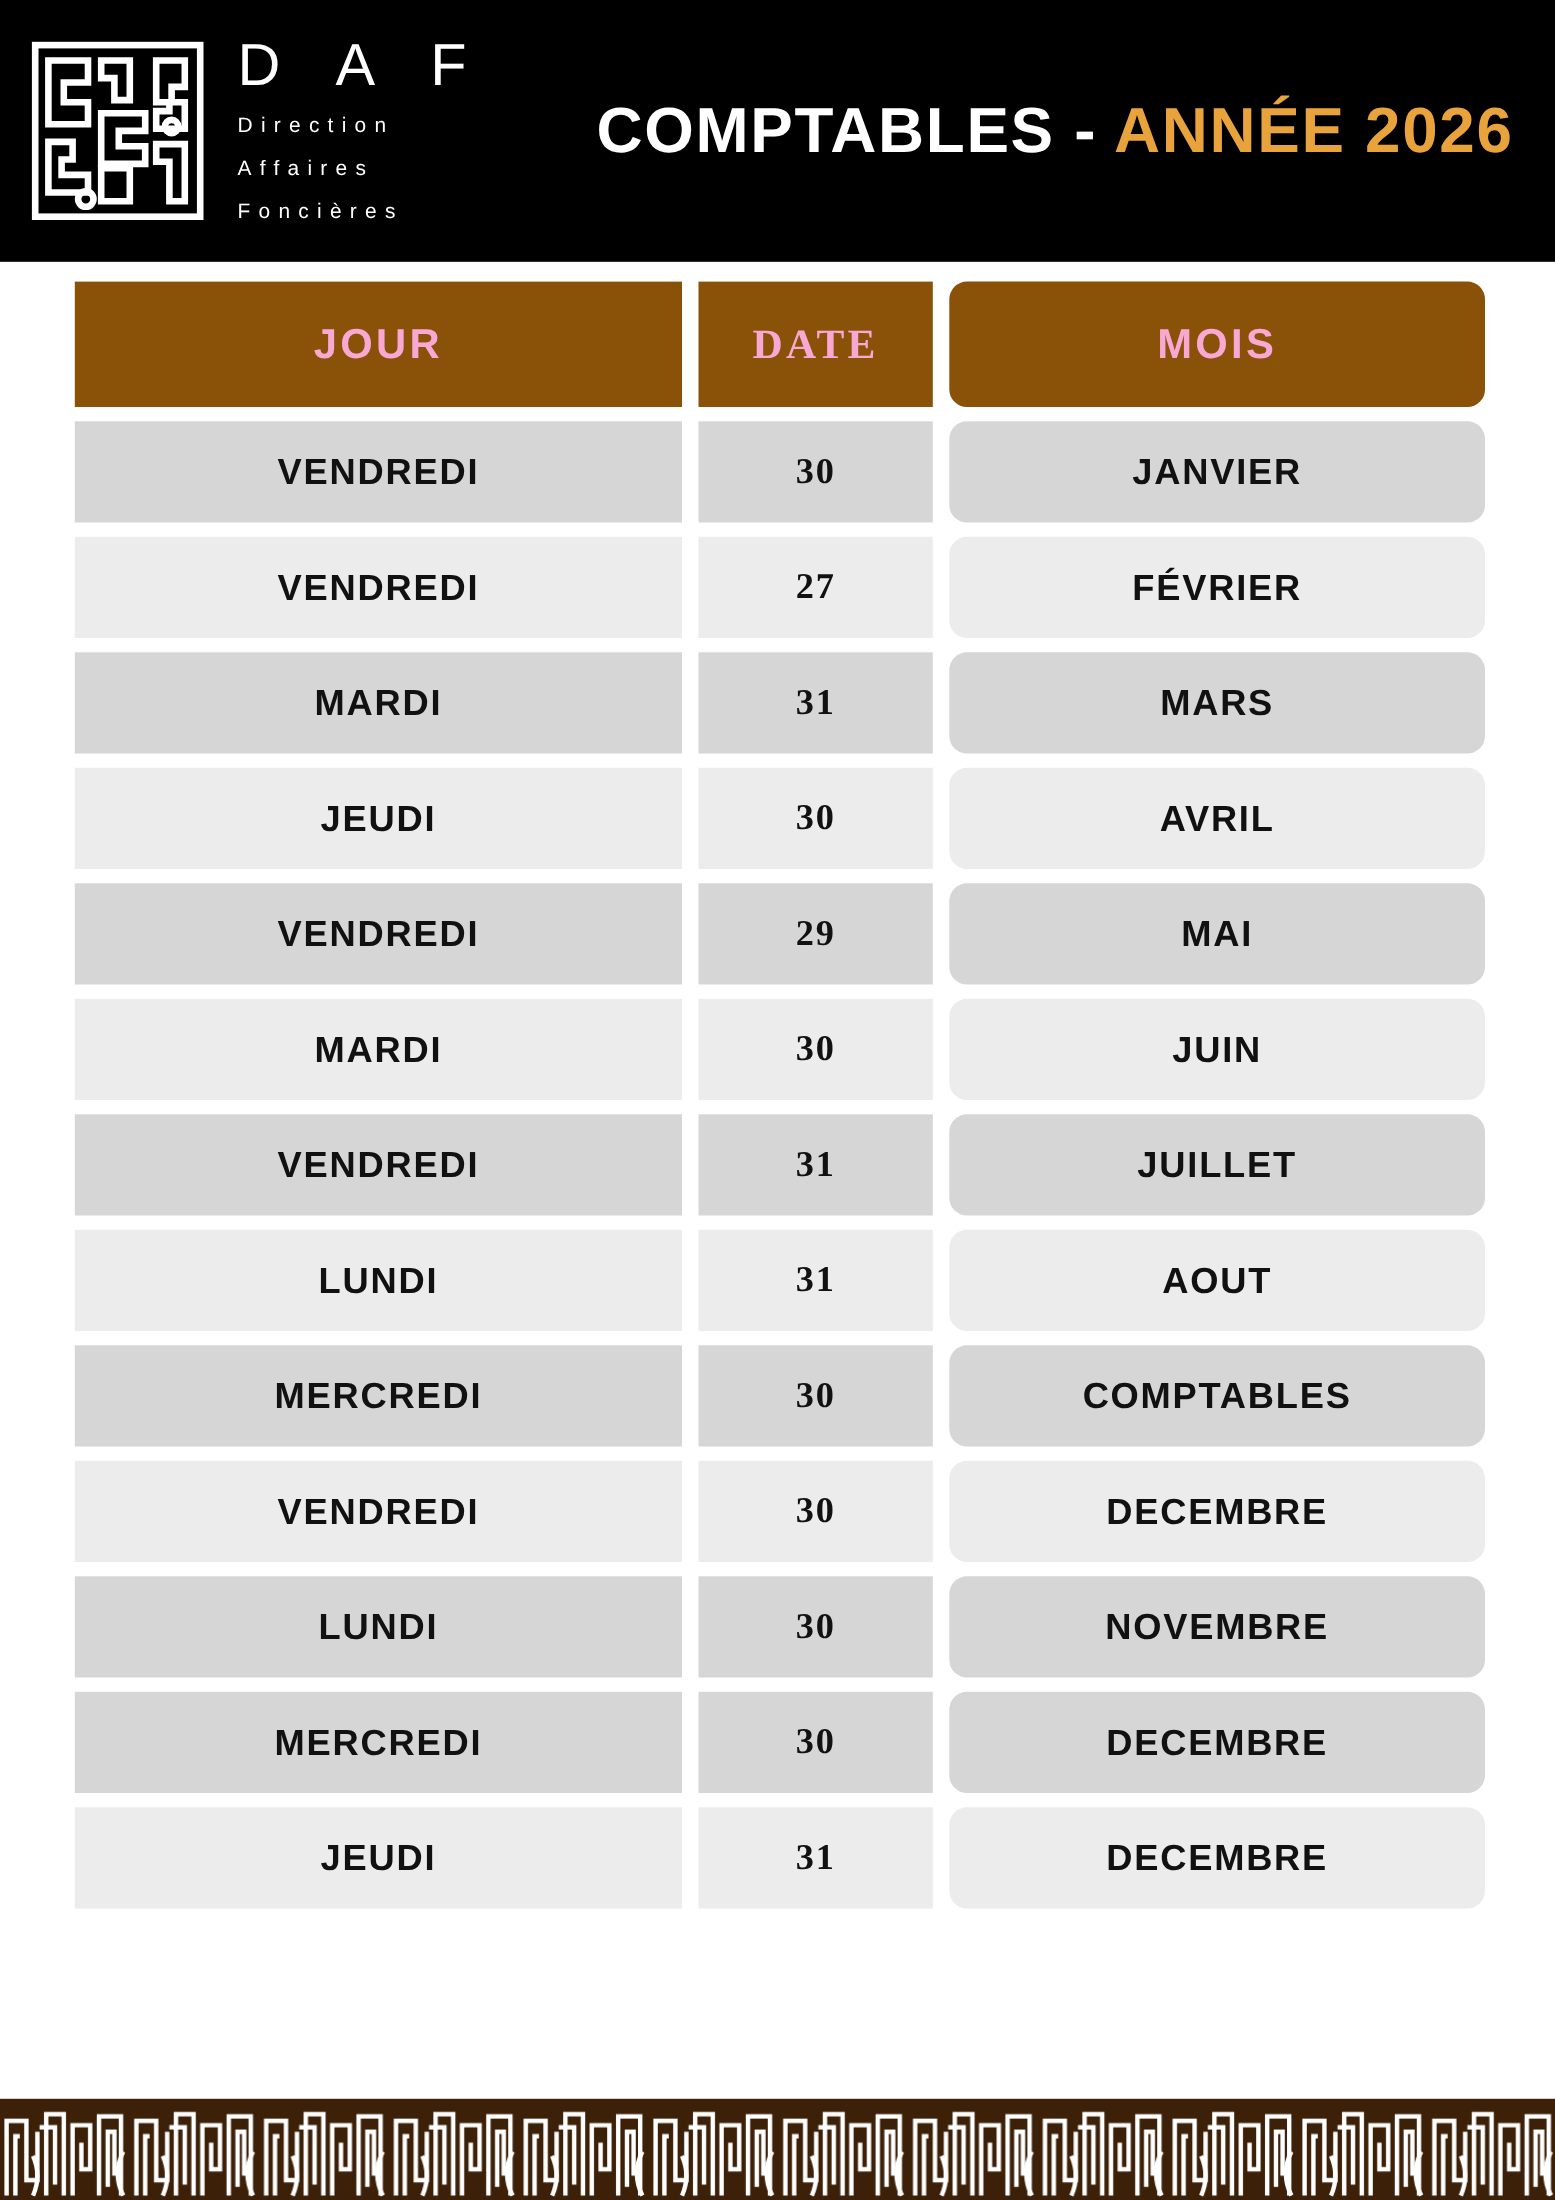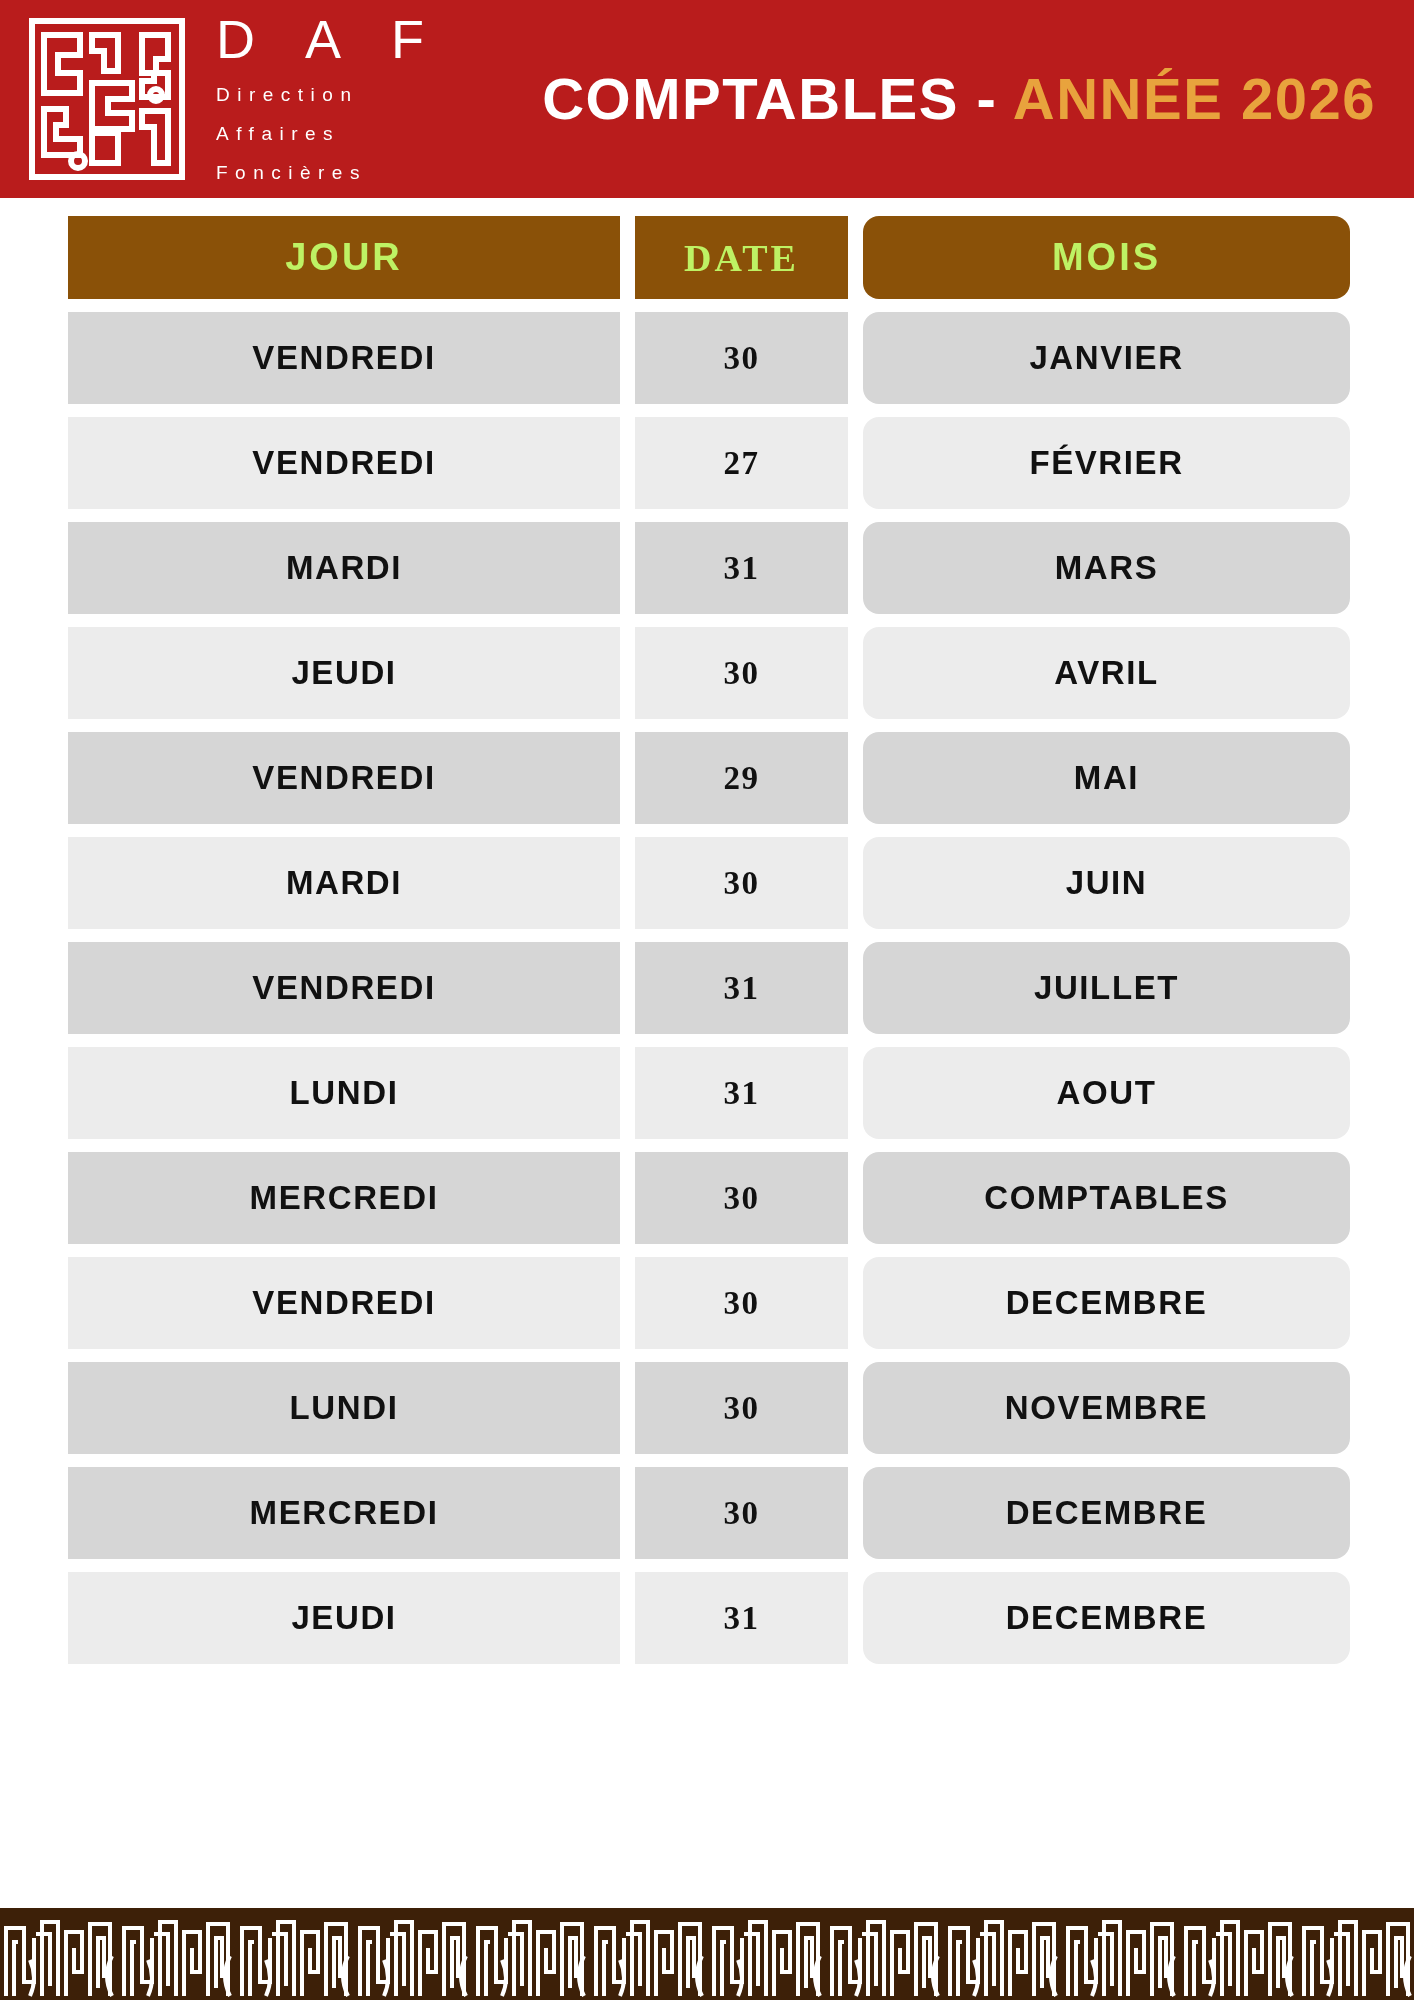--- a/index.html
+++ b/index.html
@@ -10,22 +10,22 @@
   body {
     width: 1414px;
     height: 2000px;
     font-family: "Liberation Sans", sans-serif;
     overflow: hidden;
     position: relative;
   }
 
   
   .header {
-    background: #b91c1c;
-    height: 198px;
+    background: #000000;
+    height: 238px;
     display: flex;
     align-items: center;
     padding: 0 28px 0 22px;
     box-sizing: border-box;
   }
   .logo-block {
     display: flex;
     align-items: center;
     flex: 0 0 auto;
   }
@@ -91,22 +91,22 @@
     color: #111111;
     box-sizing: border-box;
     font-family: "Liberation Sans", sans-serif;
   }
   .c-jour { flex: 0 0 552px; }
   .c-date { flex: 0 0 213px; font-family: Liberation Serif, serif; }
   .c-mois { flex: 0 0 487px; border-radius: 16px; }
 
   .header-row .cell {
     background: #8a5108;
-    color: #bef264;
-    height: 83px;
+    color: #f9a8d4;
+    height: 114px;
     font-size: 38px;
     letter-spacing: 3px;
   }
   .row-dark .cell { background: #d6d6d6; }
   .row-light .cell { background: #ececec; }
 
   
   .footer {
     position: absolute;
     left: 0;

